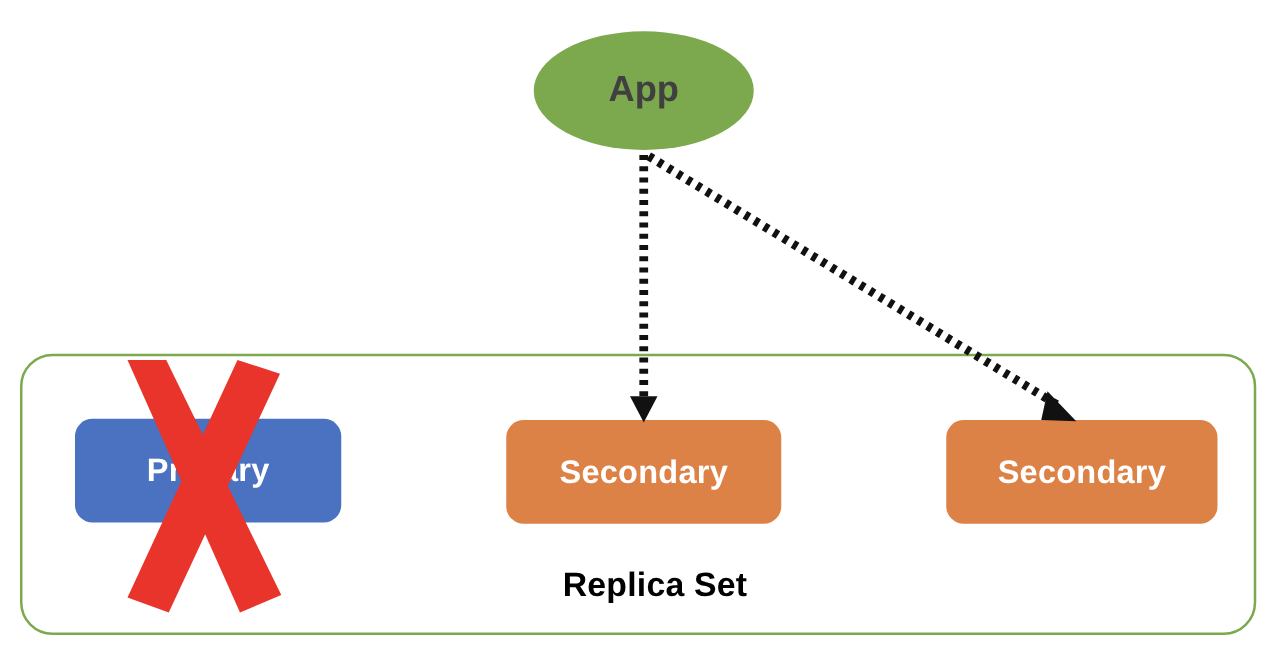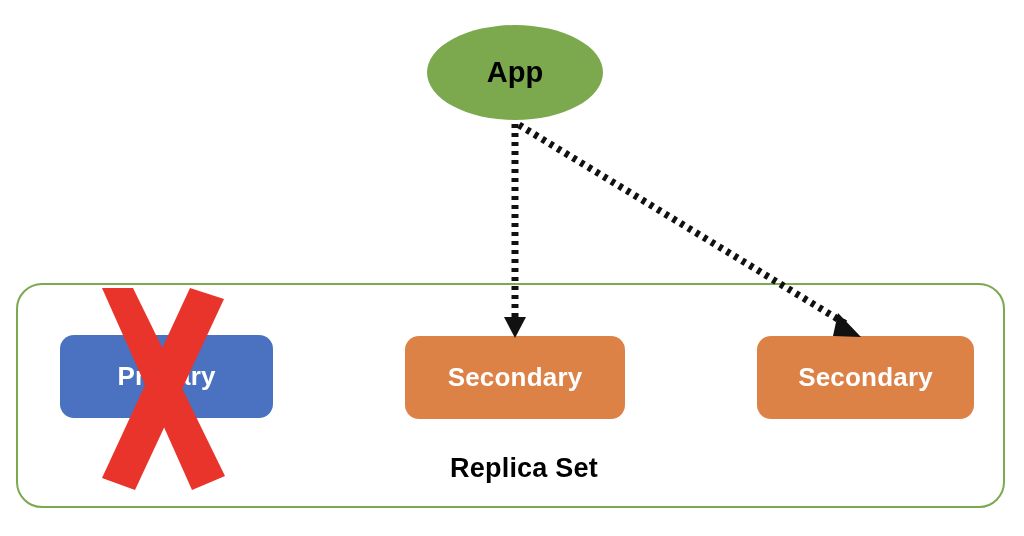--- a/index.html
+++ b/index.html
@@ -82,21 +82,21 @@
     position: absolute;
     left: 427px;
     top: 25px;
     width: 176px;
     height: 95px;
     background: #7CA94E;
     border-radius: 50%;
     display: flex;
     align-items: center;
     justify-content: center;
-    color: #000000;
+    color: #404040;
     font-size: 29px;
     font-weight: bold;
   }
   
   .overlay-svg {
     position: absolute;
     left: 0;
     top: 0;
     width: 1024px;
     height: 536px;

